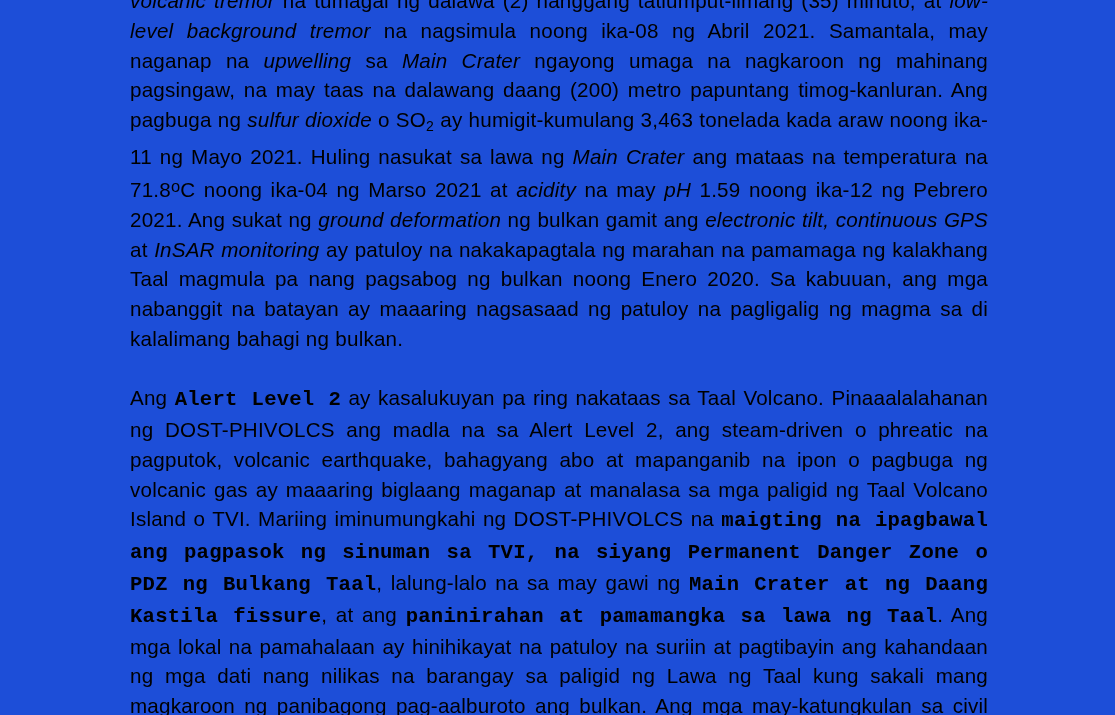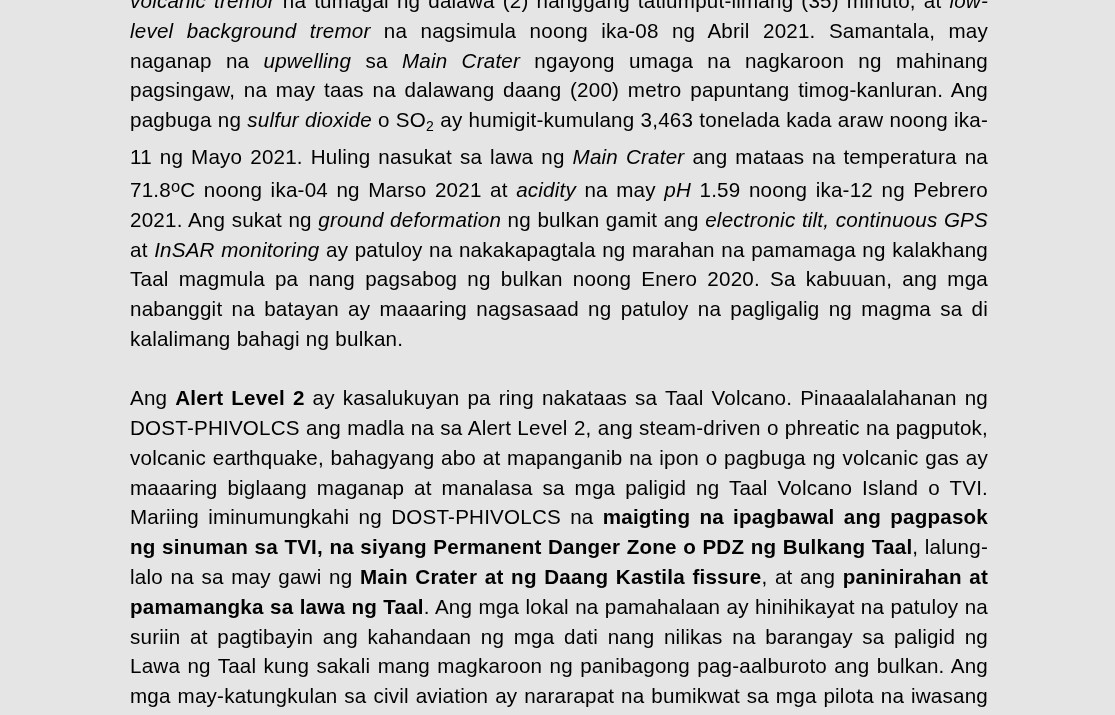--- a/index.html
+++ b/index.html
@@ -11,21 +11,21 @@
     width: 1115px;
     height: 715px;
     overflow: hidden;
     font-family: "Liberation Sans", sans-serif;
     color: #000000;
   }
   .page {
     position: relative;
     width: 1115px;
     height: 715px;
-    background: #e5e5e5;
+    background: #1d4ed8;
   }
   .content {
     position: absolute;
     left: 130px;
     top: -14px;
     width: 858px;
   }
   .para {
     font-size: 20.6px;
     line-height: 29.8px;
@@ -39,20 +39,21 @@
     margin-top: 29.5px;
   }
   .para.last {
     
   }
   i, .it {
     font-style: italic;
   }
   b, .bd {
     font-weight: bold;
+    font-family: Liberation Mono, monospace;
   }
   .clip-top {
     
   }
   sub {
     font-size: 0.68em;
     vertical-align: -0.28em;
   }
   .sup-deg {
     font-size: 0.8em;

